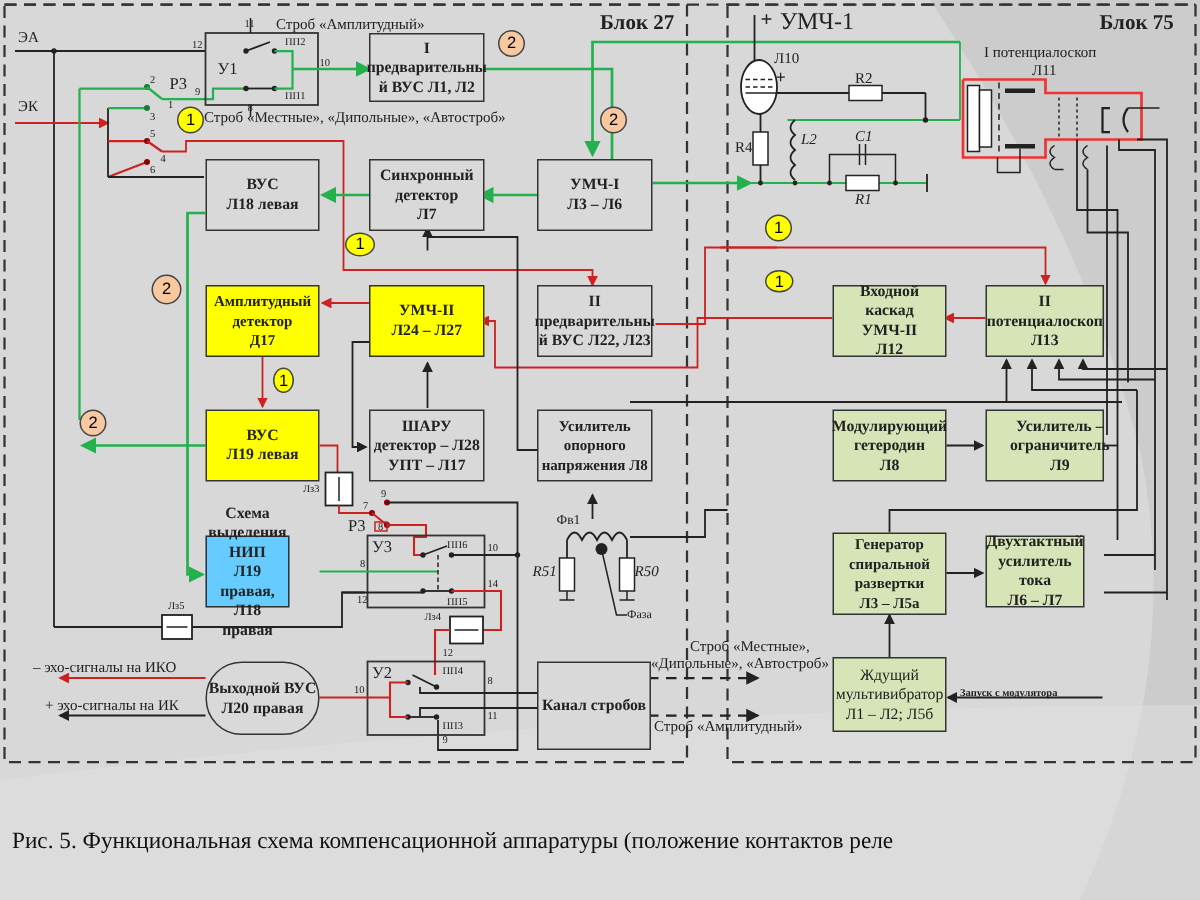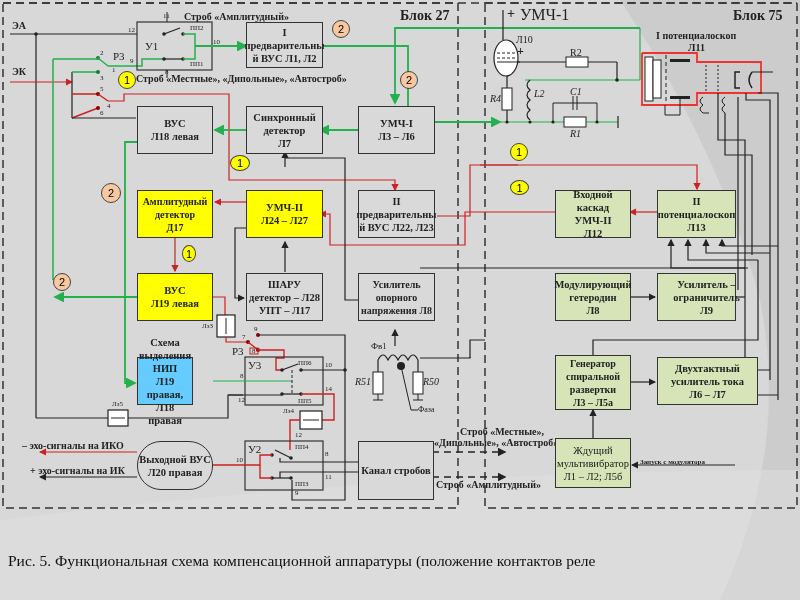--- a/index.html
+++ b/index.html
@@ -5,21 +5,21 @@
   html,body{margin:0;padding:0;}
   body{width:800px;height:600px;overflow:hidden;background:#d8d8d8;font-family:"Liberation Serif",serif;position:relative;}
   #bg{position:absolute;left:0;top:0;width:800px;height:600px;}
   #diagram{position:absolute;left:0;top:0;width:800px;height:600px;}
   .box{position:absolute;border:1.5px solid #333;display:flex;align-items:center;justify-content:center;text-align:center;font-weight:bold;font-size:10.5px;line-height:13px;color:#222;box-sizing:border-box;}
   .gray{background:#d9d9d9;}
   .yellow{background:#ffff00;}
   .green{background:#d6e4b8;}
   .blue{background:#66ccff;}
   .lbl{position:absolute;font-size:9px;color:#222;white-space:nowrap;}
-  .blbl{position:absolute;font-size:10px;font-weight:bold;color:#222;white-space:nowrap;}
+  .blbl{position:absolute;font-size:10px;font-weight:normal;color:#222;white-space:nowrap;}
   .blk{position:absolute;font-size:14px;font-weight:bold;color:#222;}
   .badge{position:absolute;width:18px;height:18px;border-radius:50%;border:1px solid #444;font-family:"Liberation Sans",sans-serif;font-size:11px;display:flex;align-items:center;justify-content:center;box-sizing:border-box;}
   .b1{background:#ffff00;}
   .b2{background:#f8c8a0;}
   .caption{position:absolute;left:8px;top:550px;font-size:15.5px;color:#111;line-height:22px;}
   .caption .l2{padding-left:80px;display:block;}
 </style>
 </head>
 <body>
 
@@ -257,21 +257,21 @@
 <div class="blbl" style="left:434px;top:437px;">«Дипольные», «Автостроб»</div>
 <div class="blbl" style="left:436px;top:479px;">Строб «Амплитудный»</div>
 <div class="blbl" style="left:22px;top:440px;">– эхо-сигналы на ИКО</div>
 <div class="blbl" style="left:30px;top:465px;">+ эхо-сигналы на ИК</div>
 <div class="lbl" style="left:640px;top:458px;font-size:7px;font-weight:bold;">Запуск с модулятора</div>
 <div class="blbl" style="left:656px;top:30px;">I потенциалоскоп</div>
 <div class="blbl" style="left:688px;top:42px;">Л11</div>
 
 <div class="lbl" style="left:516px;top:34px;font-size:10px;">Л10</div>
 <div class="lbl" style="left:570px;top:47px;font-size:10px;">R2</div>
-<div class="lbl" style="left:490px;top:93px;font-size:10px;font-style:italic;text-align:right;">R4</div>
+<div class="lbl" style="left:490px;top:93px;font-size:10px;text-align:right;">R4</div>
 <div class="lbl" style="left:534px;top:88px;font-size:10px;font-style:italic;">L2</div>
 <div class="lbl" style="left:570px;top:86px;font-size:10px;font-style:italic;">C1</div>
 <div class="lbl" style="left:570px;top:128px;font-size:10px;font-style:italic;">R1</div>
 <div class="lbl" style="left:355px;top:376px;font-size:10px;font-style:italic;">R51</div>
 <div class="lbl" style="left:423px;top:376px;font-size:10px;font-style:italic;font-family:Liberation Serif, serif;">R50</div>
 <div class="lbl" style="left:371px;top:341px;font-size:9px;">Фв1</div>
 <div class="lbl" style="left:418px;top:405px;font-size:8px;">Фаза</div>
 
 <div class="lbl" style="left:145px;top:40px;font-size:11px;">У1</div>
 <div class="lbl" style="left:248px;top:359px;font-size:11px;">У3</div>
@@ -359,21 +359,21 @@
 </div>
 <div class="box green" style="left:555px;top:273px;width:76px;height:48px;">
   <div><span>Модулирующий</span><br><span>гетеродин</span><br><span>Л8</span></div>
 </div>
 <div class="box green" style="left:657px;top:273px;width:79px;height:48px;padding-left:20px;">
   <div><span>Усилитель –</span><br><span>ограничитель</span><br><span>Л9</span></div>
 </div>
 <div class="box green" style="left:555px;top:355px;width:76px;height:55px;font-size:10px;">
   <div><span>Генератор</span><br><span>спиральной</span><br><span>развертки</span><br><span>Л3 – Л5а</span></div>
 </div>
-<div class="box green" style="left:657px;top:357px;width:101px;height:48px;">
+<div class="box green" style="left:657px;top:357px;width:66px;height:48px;">
   <div><span>Двухтактный</span><br><span>усилитель тока</span><br><span>Л6 – Л7</span></div>
 </div>
 <div class="box green" style="left:555px;top:438px;width:76px;height:50px;font-weight:normal;">
   <div><span>Ждущий</span><br><span>мультивибратор</span><br><span>Л1 – Л2; Л5б</span></div>
 </div>
 
 <div class="badge b1" style="left:118px;top:71px;">1</div>
 <div class="badge b2" style="left:332px;top:20px;">2</div>
 <div class="badge b2" style="left:400px;top:71px;">2</div>
 <div class="badge b1" style="left:230px;top:155px;width:20px;height:16px;">1</div>

